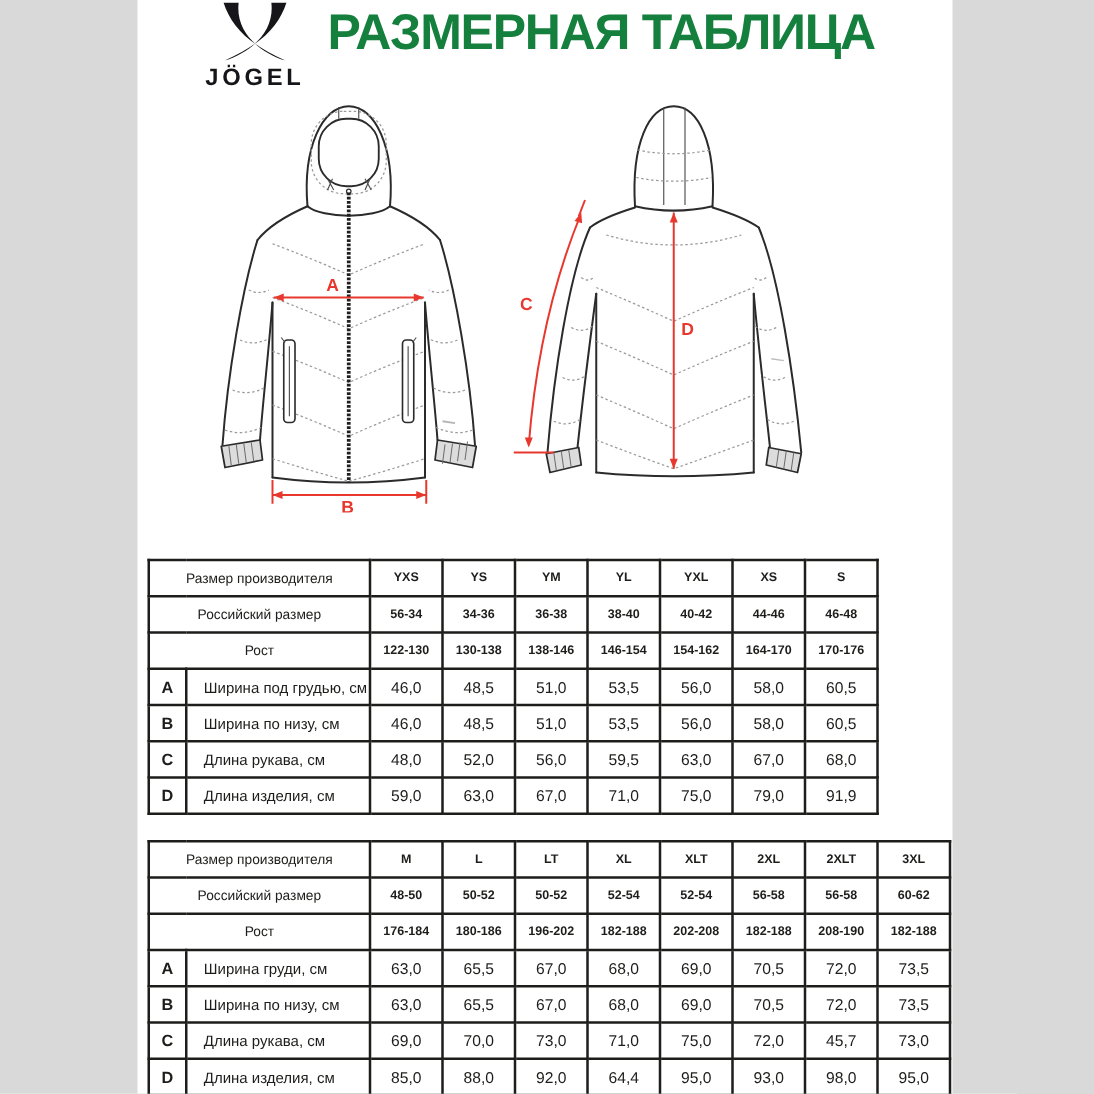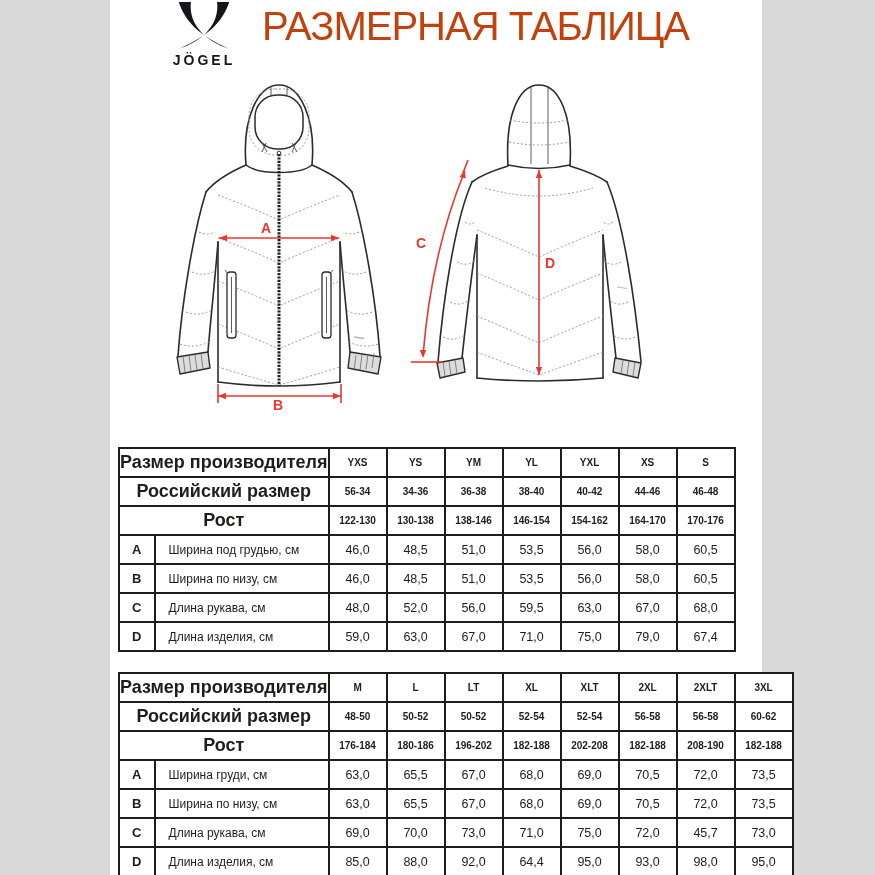--- a/index.html
+++ b/index.html
@@ -1,30 +1,30 @@
 <!DOCTYPE html>
 <html><head>
 <meta charset="utf-8">
 <style>
   html,body{margin:0;padding:0;}
   .page{position:relative;width:875px;height:875px;background:#d9d9d9;overflow:hidden;
         font-family:"Liberation Sans",sans-serif;color:#1d1d1b;}
   .canvas{position:absolute;left:110px;top:0;width:652px;height:875px;background:#ffffff;}
-  .title{position:absolute;left:262px;top:4px;font-size:40px;font-weight:400;
-         letter-spacing:-1px;white-space:nowrap;color:#c2410c;}
+  .title{position:absolute;left:262px;top:4px;font-size:40px;font-weight:700;
+         letter-spacing:-1px;white-space:nowrap;color:#15803d;}
   .logo{position:absolute;left:154px;top:2px;width:100px;text-align:center;}
   .logo svg{display:block;margin:0 auto;}
-  .wordmark{margin-top:2px;font-size:14px;font-weight:700;letter-spacing:3px;color:#16161a;}
+  .wordmark{margin-top:2px;font-size:19px;font-weight:700;letter-spacing:3px;color:#16161a;}
   .diag{position:absolute;}
   .dfront{left:170px;top:80px;}
   .dback{left:405px;top:80px;}
   table{border-collapse:collapse;table-layout:fixed;background:#fff;}
   td{border:2px solid #1d1d1b;height:27px;text-align:center;vertical-align:middle;
      padding:0;font-size:12.5px;color:#1d1d1b;overflow:hidden;white-space:nowrap;}
-  td.hl{font-weight:700;font-size:18px;margin-top:44px;}
+  td.hl{font-weight:400;font-size:11px;margin-top:44px;}
   td.hv{font-weight:700;font-size:10px;}
   td.ml{font-weight:700;font-size:13px;}
   td.md{text-align:left;padding-left:13px;font-size:12px;}
   td.mv{font-size:12.5px;margin-left:47px;}
   .t1{position:absolute;left:118px;top:447px;}
   .t2{position:absolute;left:118px;top:672px;}
   
   .ol{fill:none;stroke:#2b2b2b;stroke-width:1.6;stroke-linecap:round;stroke-linejoin:round;}
   .thin{fill:none;stroke:#4a4a4a;stroke-width:0.9;}
   .quilt{fill:none;stroke:#9a9a9a;stroke-width:1;stroke-dasharray:2 2;}
@@ -241,21 +241,21 @@
     </tr>
     <tr>
       <td class="ml">D</td>
       <td class="md">Длина изделия, см</td>
       <td class="mv">59,0</td>
       <td class="mv">63,0</td>
       <td class="mv">67,0</td>
       <td class="mv">71,0</td>
       <td class="mv">75,0</td>
       <td class="mv">79,0</td>
-      <td class="mv">67,4</td>
+      <td class="mv">91,9</td>
     </tr>
   </tbody>
     </table>
 
   <table class="t2">
     <colgroup>
         <col style="width:30px">
         <col style="width:147px">
       <col style="width:58px">
         <col style="width:58px">

